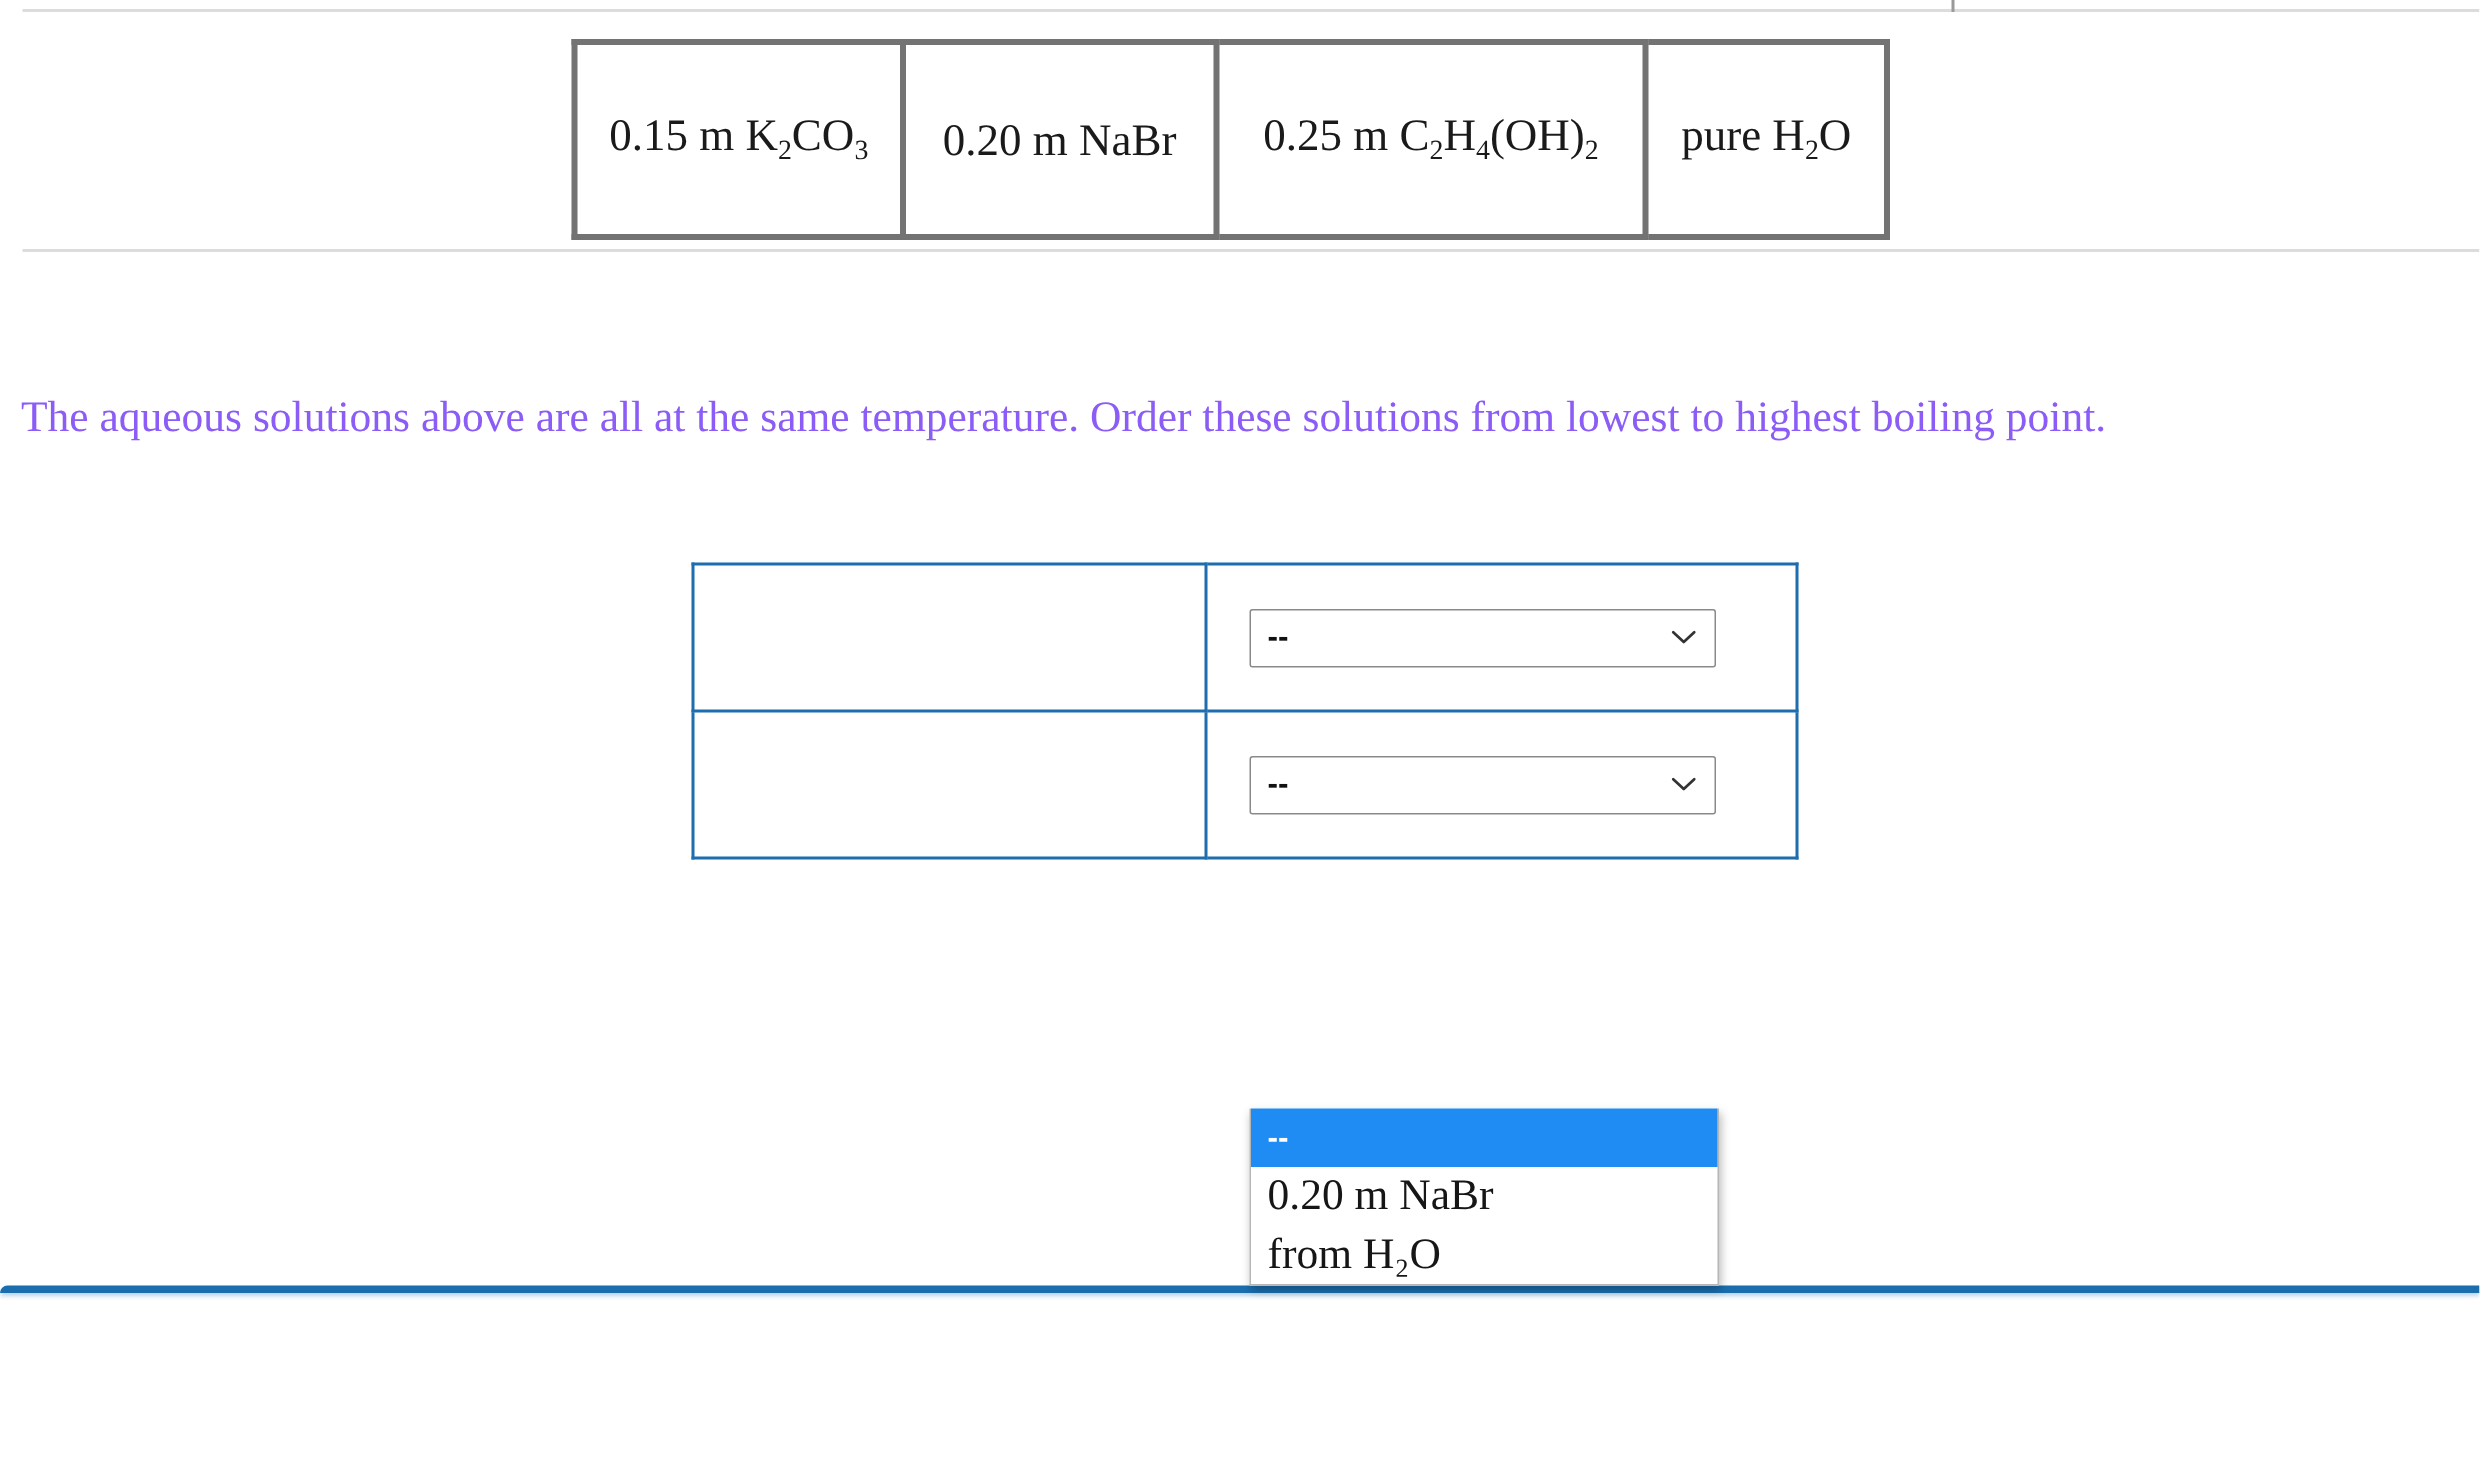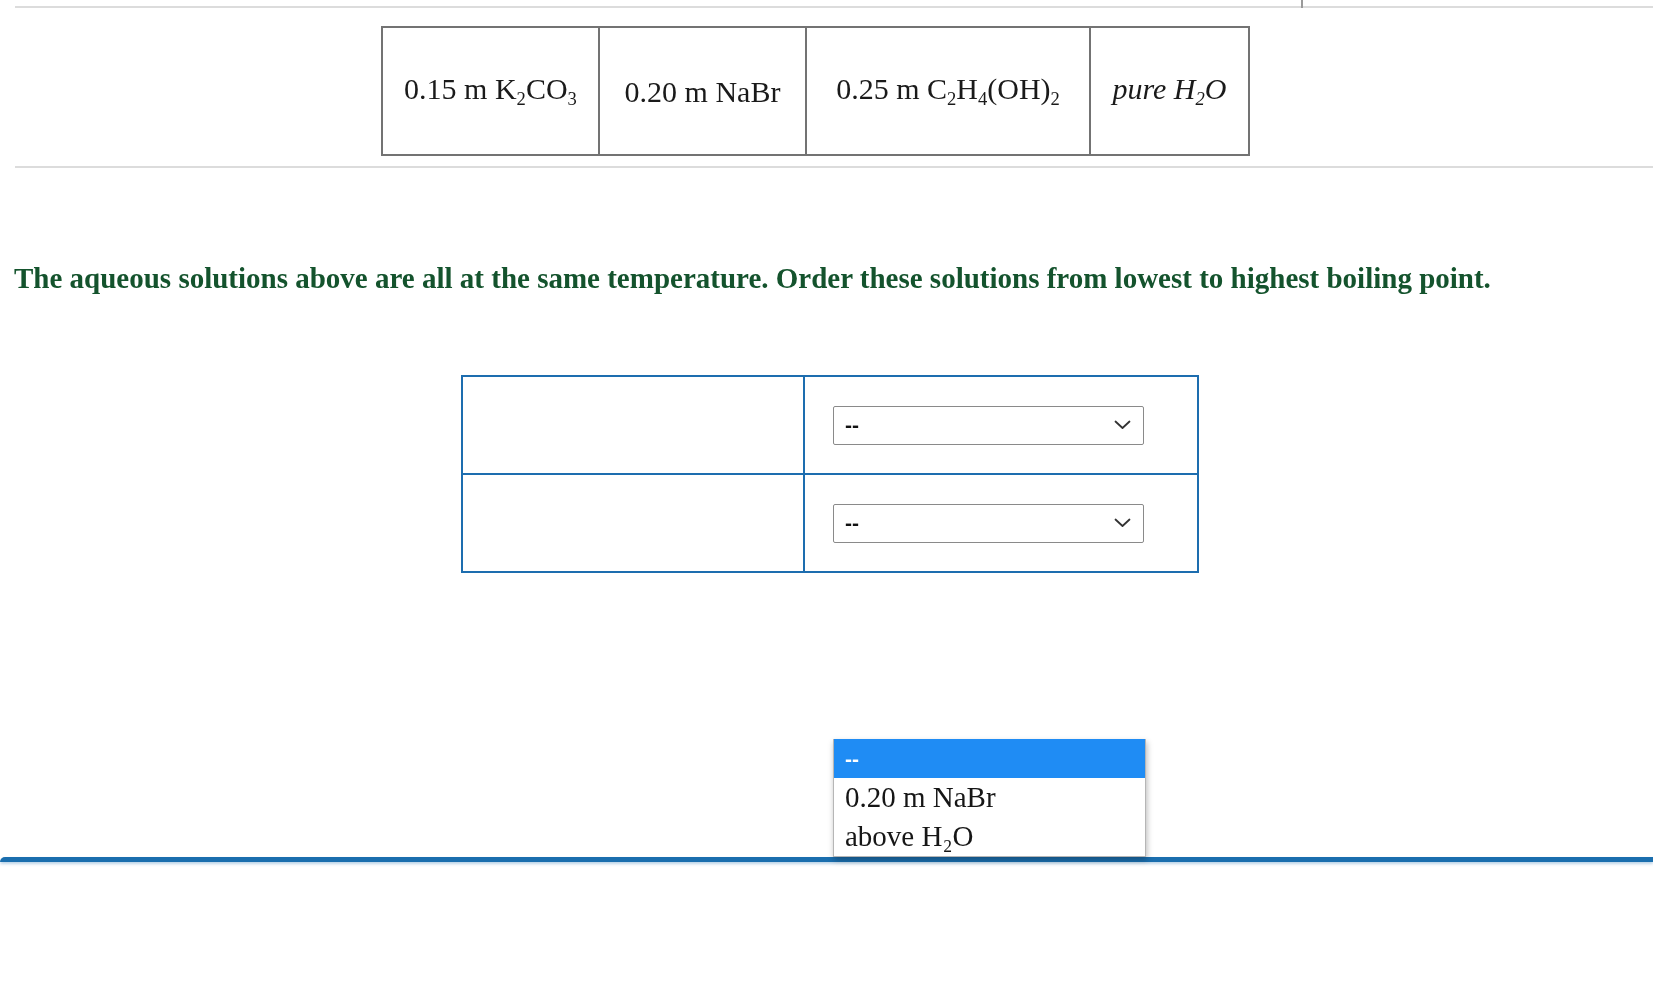--- a/index.html
+++ b/index.html
@@ -49,46 +49,45 @@
 
   
   .choices-table {
     position: absolute;
     left: 381px;
     top: 26px;
     border-collapse: collapse;
     table-layout: fixed;
   }
   .choices-table td {
-    border: 2px solid #737373;
+    border: 4px solid #737373;
     height: 126px;
     vertical-align: middle;
     text-align: center;
     font-size: 30px;
     white-space: nowrap;
     padding: 0 16px;
     line-height: 1.1;
   }
   .choices-table td.c0 { width: 183px; }
   .choices-table td.c1 { width: 173px; }
   .choices-table td.c2 { width: 250px; }
-  .choices-table td.c3 { width: 125px; font-style: italic; }
+  .choices-table td.c3 { width: 125px; }
 
   sub { font-size: 0.62em; vertical-align: -0.32em; }
 
   
   .prompt {
     position: absolute;
     left: 14px;
     top: 252px;
     width: 1560px;
     font-size: 29px;
     line-height: 52px;
-    color: #14532d;
-    font-weight: bold;
+    color: #8b5cf6;
   }
 
   
   .answer-table {
     position: absolute;
     left: 461px;
     top: 375px;
     border-collapse: collapse;
     table-layout: fixed;
   }
@@ -233,16 +232,16 @@
         </span>
       </div>
     </td>
   </tr>
 </tbody>
   </table>
 
 <ul class="dropdown-list">
   <li class="highlighted">--</li>
   <li>0.20 m NaBr</li>
-  <li>above H₂O</li>
+  <li>from H₂O</li>
 </ul>
 
 <div class="hr-blue-bottom"></div>
 
 </body></html>

